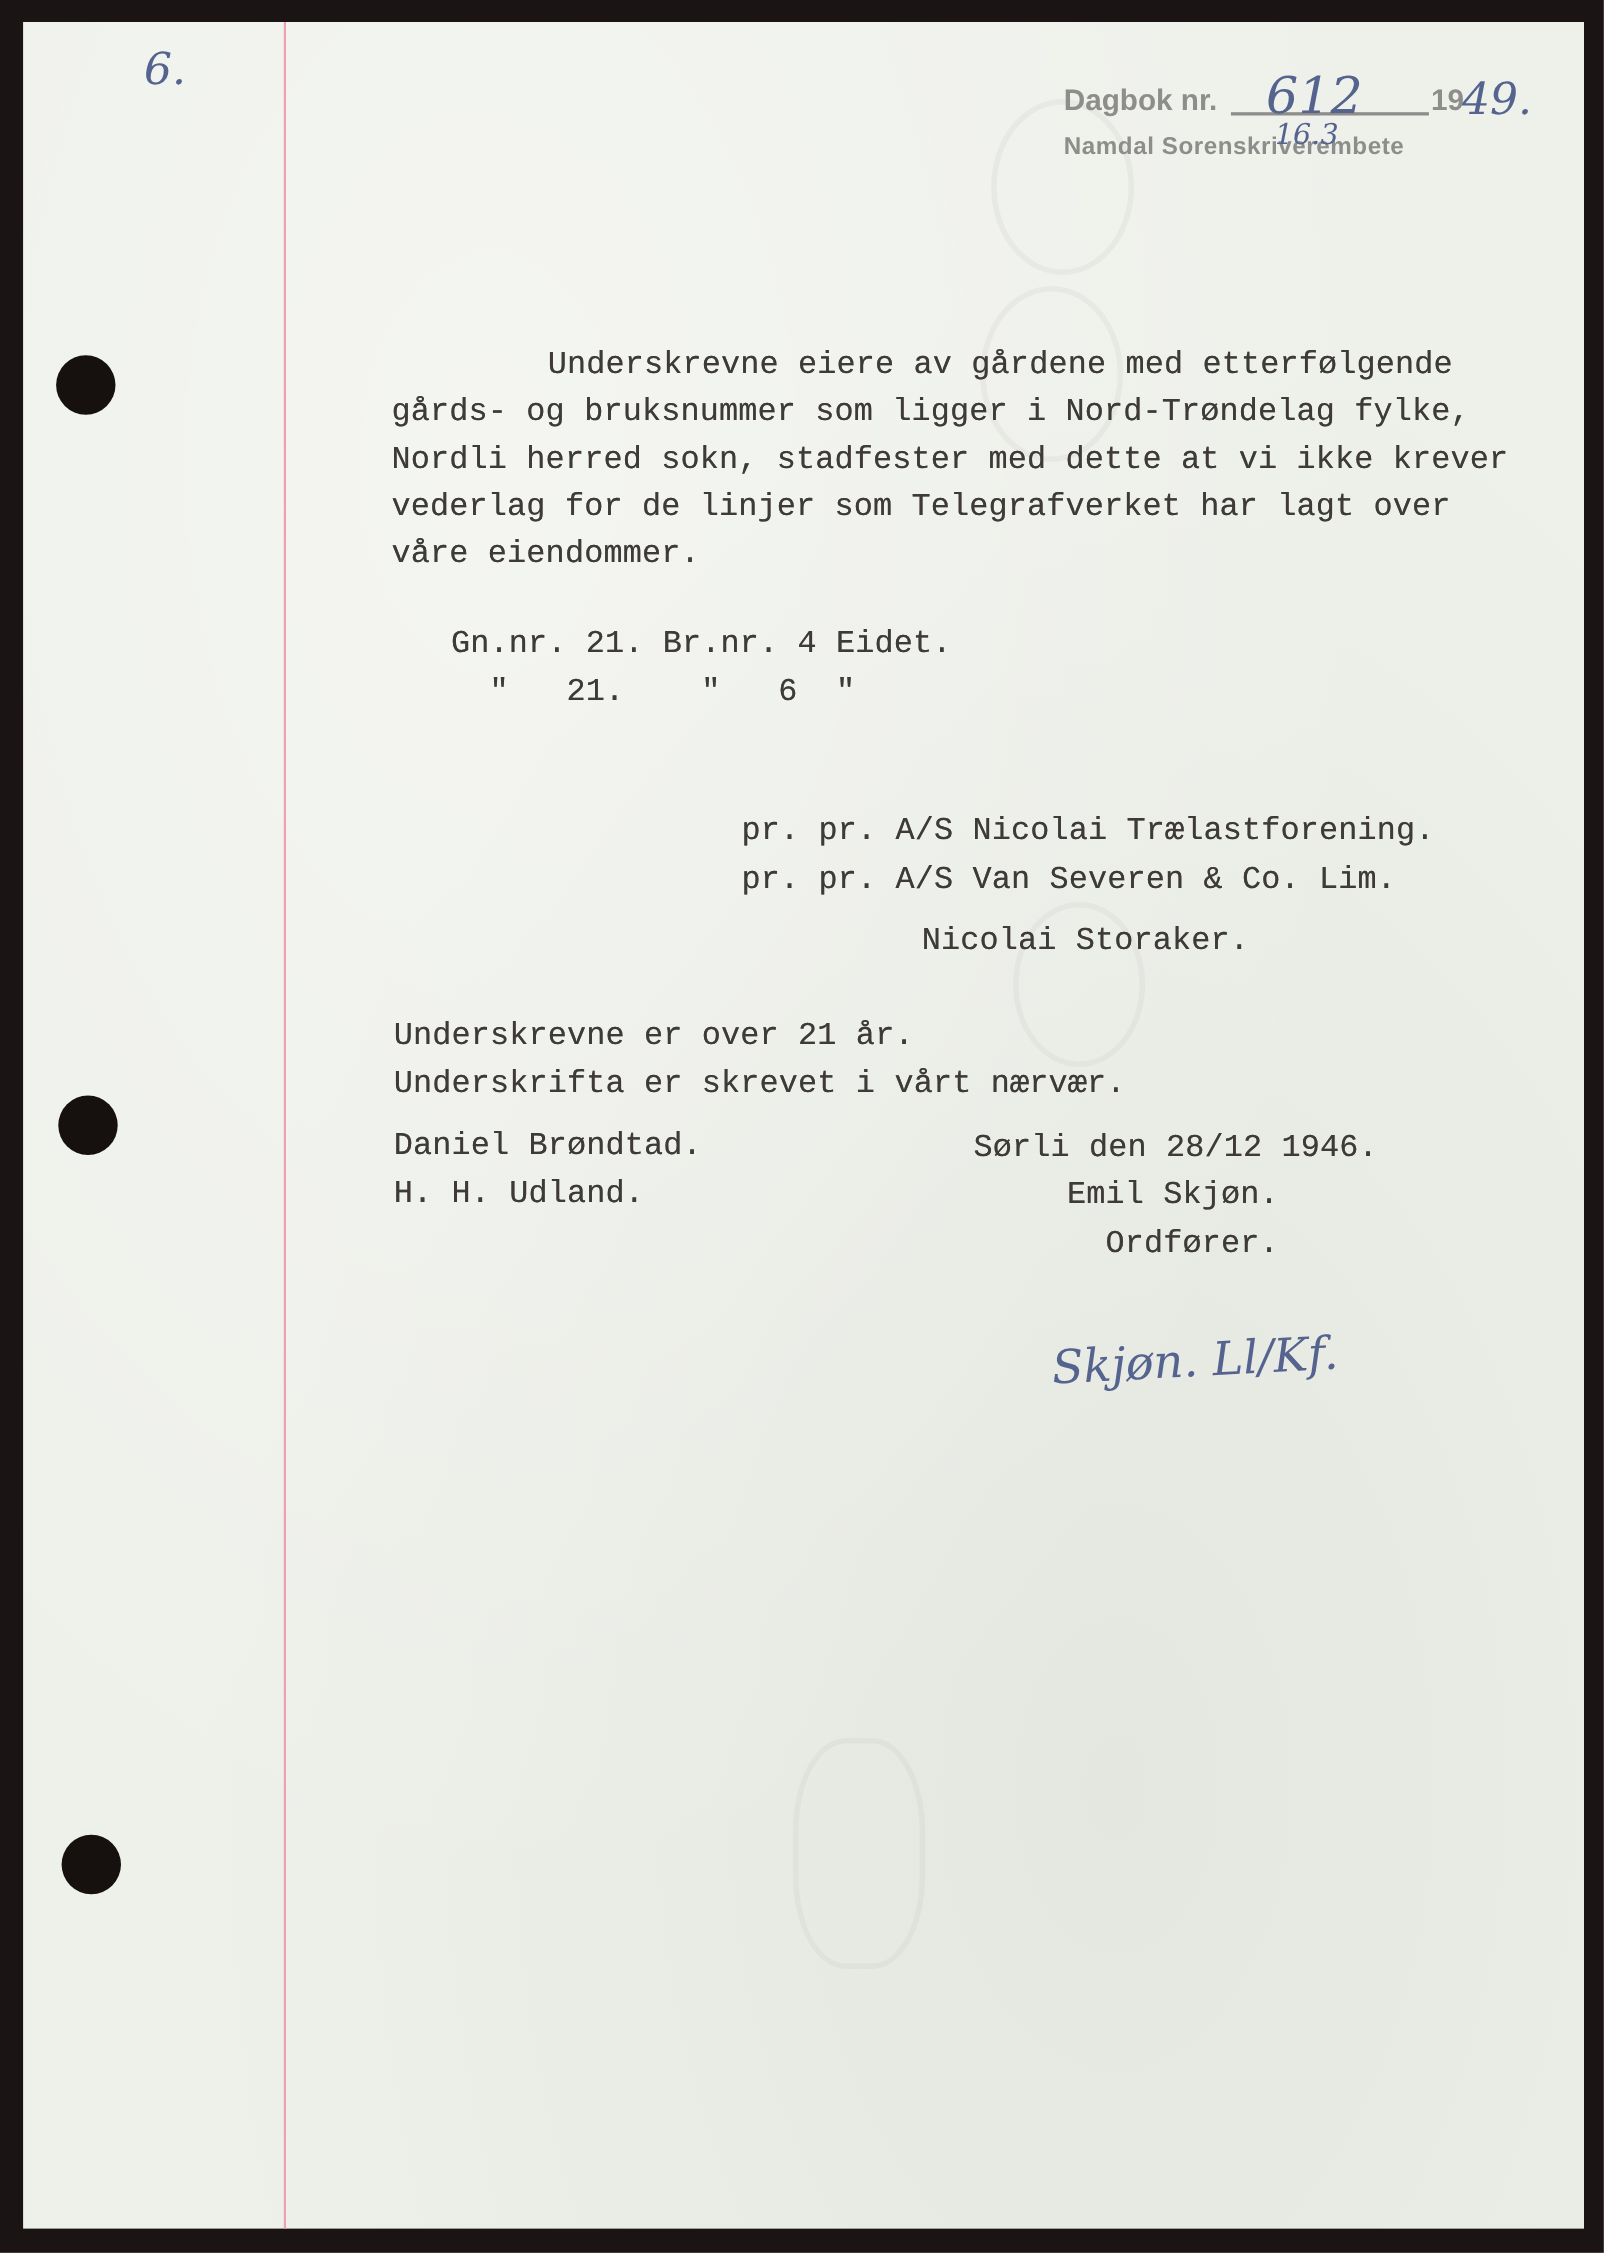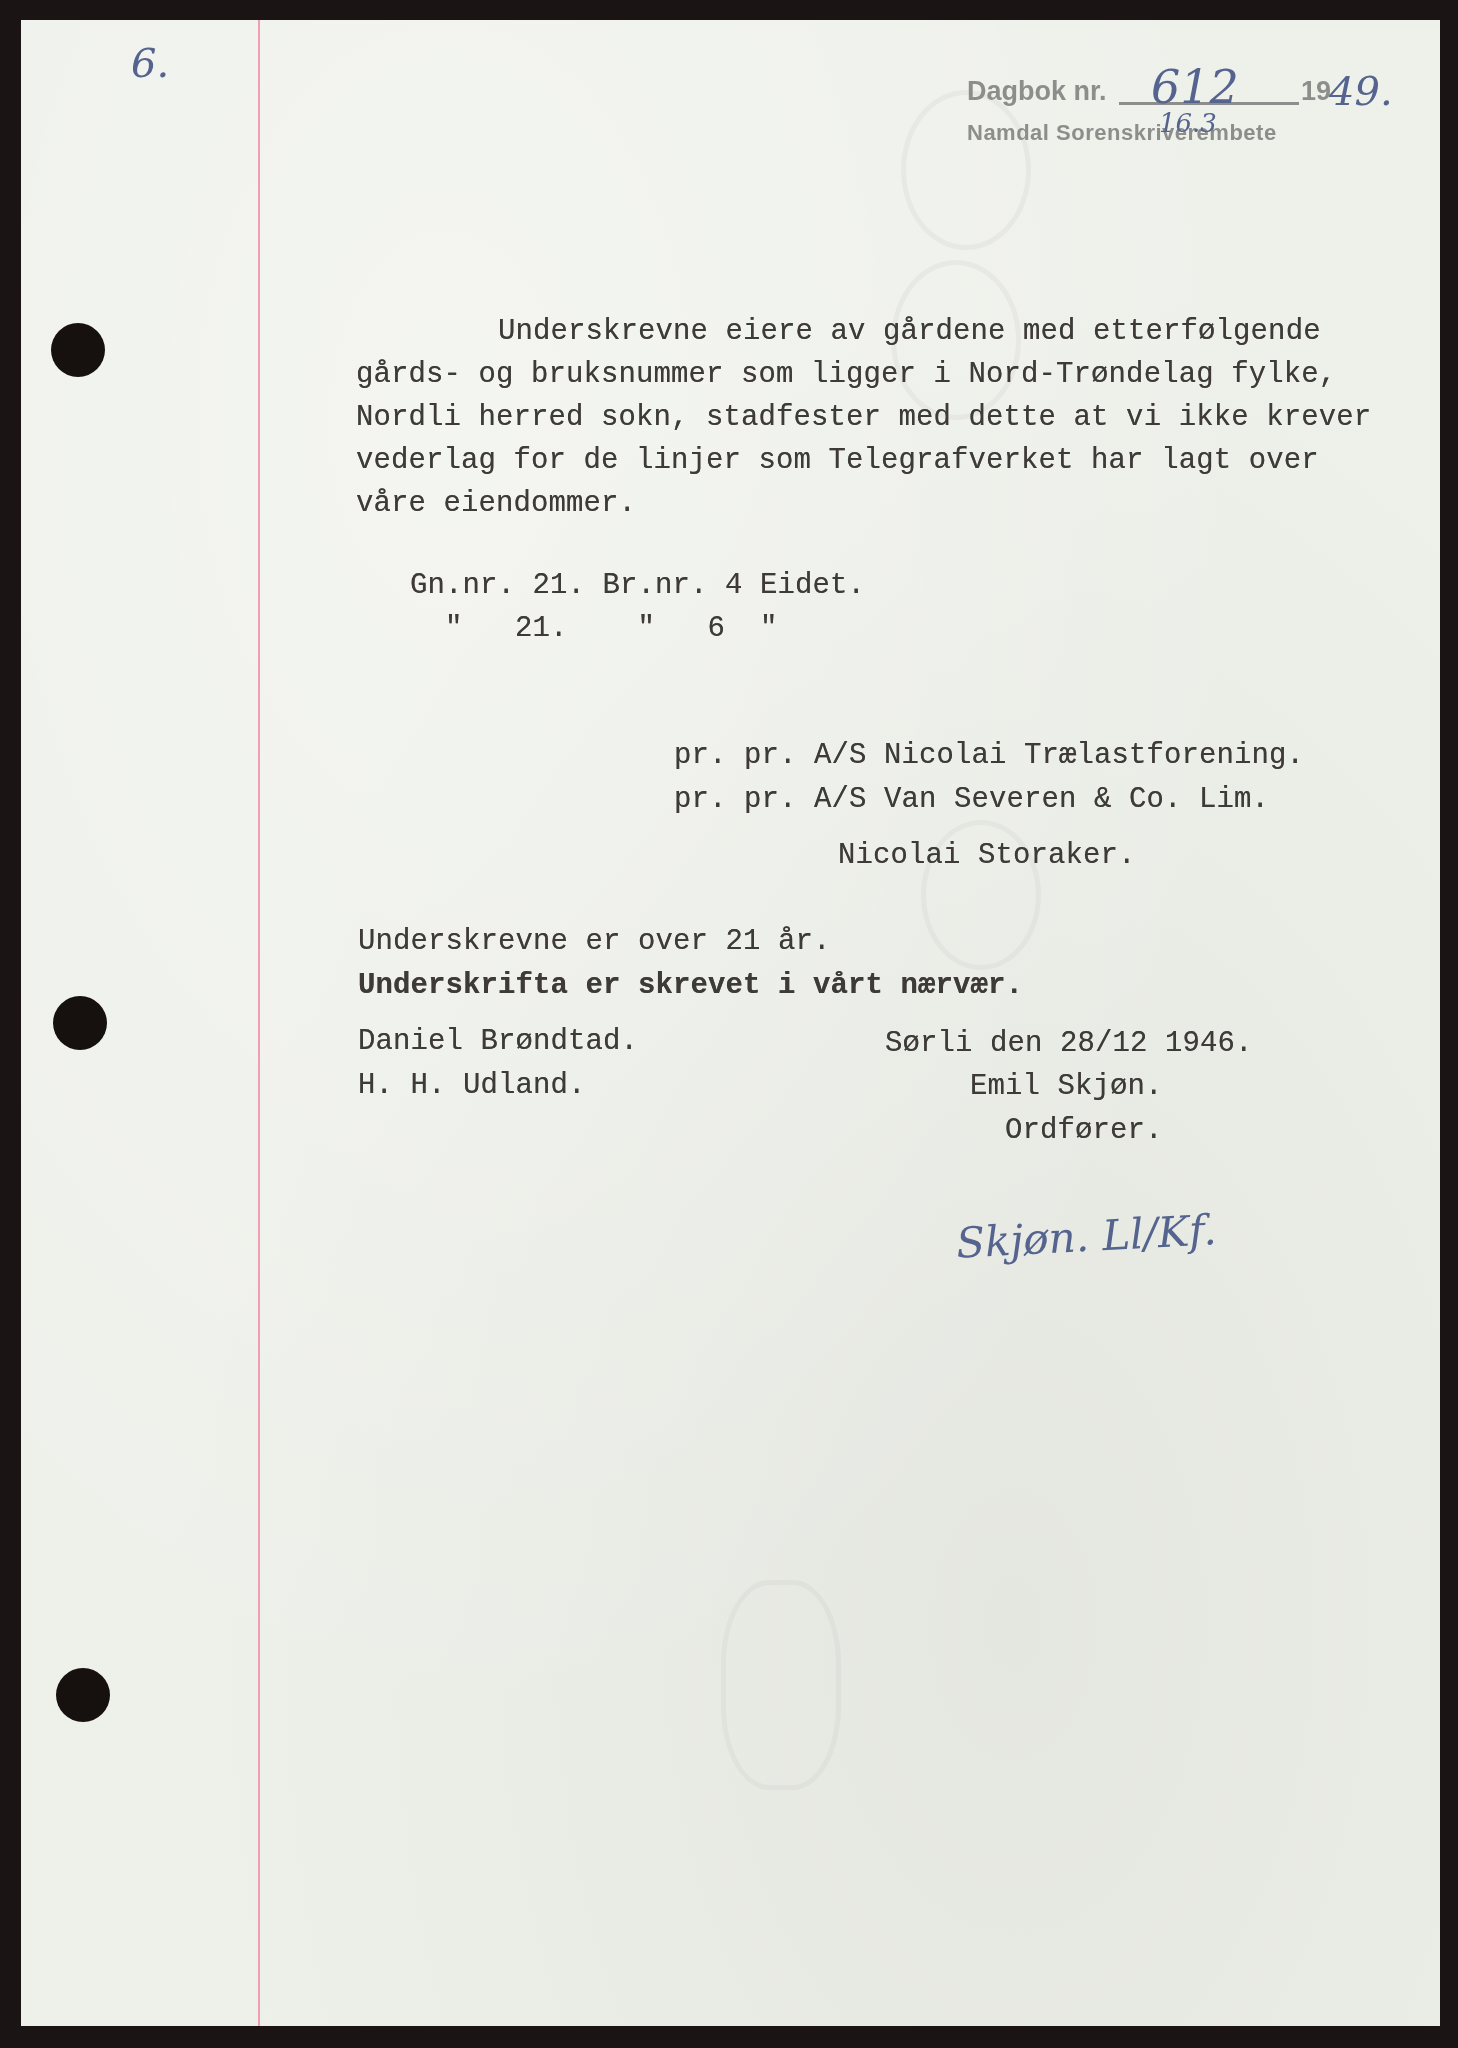--- a/index.html
+++ b/index.html
@@ -108,21 +108,21 @@
   </div>
 
   <div>
     <div class="tw" style="left:653px; top:721px;">pr. pr. A/S Nicolai Trælastforening.</div>
     <div class="tw" style="left:653px; top:765px;">pr. pr. A/S Van Severen &amp; Co. Lim.</div>
     <div class="tw" style="left:817px; top:821px;">Nicolai Storaker.</div>
   </div>
 
   <div>
     <div class="tw" style="left:337px; top:907px;">Underskrevne er over 21 år.</div>
-    <div class="tw" style="left:337px; top:951px;font-weight:bold;">Underskrifta er skrevet i vårt nærvær.</div>
+    <div class="tw" style="left:337px; top:951px;">Underskrifta er skrevet i vårt nærvær.</div>
     <div class="tw" style="left:337px; top:1007px;">Daniel Brøndtad.</div>
     <div class="tw" style="left:337px; top:1051px;">H. H. Udland.</div>
     <div class="tw" style="left:864px; top:1009px;">Sørli den 28/12 1946.</div>
     <div class="tw" style="left:949px; top:1052px;">Emil Skjøn.</div>
     <div class="tw" style="left:984px; top:1096px;">Ordfører.</div>
   </div>
 
   <div class="hand" style="left:935px; top:1192px; font-size:42px; transform:rotate(-3deg);">Skjøn. Ll/Kf.</div>
 
 </div>

